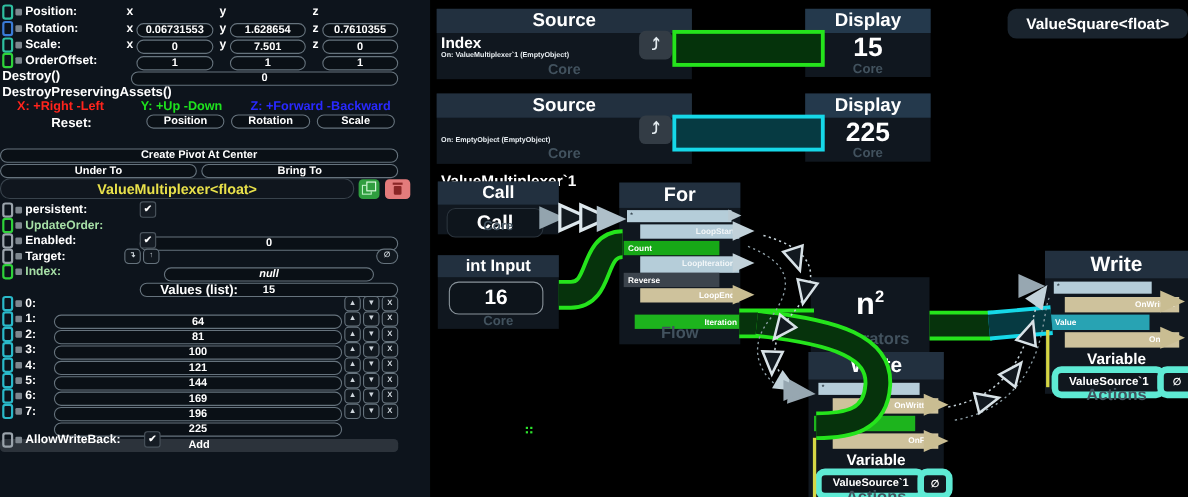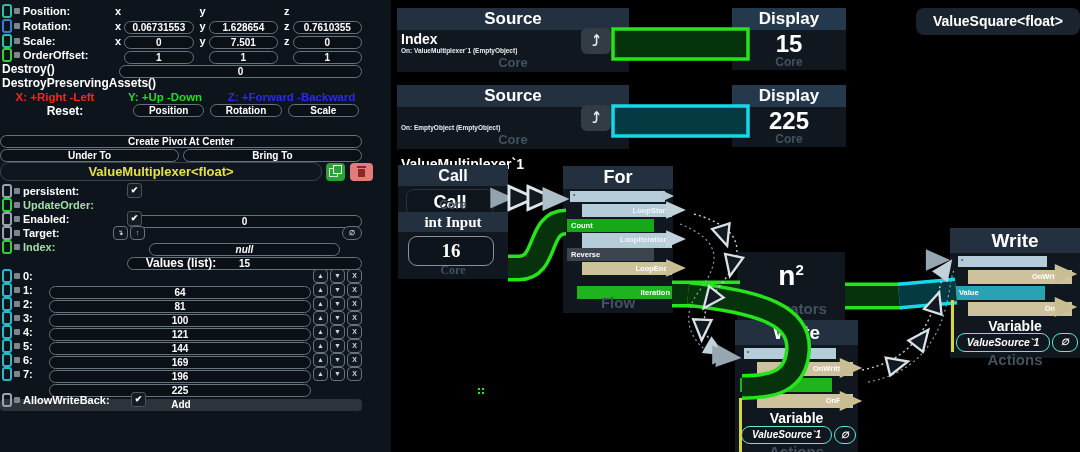--- a/index.html
+++ b/index.html
@@ -25,22 +25,22 @@
   .node{position:absolute;z-index:10;background:rgba(17,25,34,0.92);}
   .nhead{background:#22303f;color:#fff;font-weight:bold;text-align:center;}
   .nfoot{position:absolute;left:0;right:0;text-align:center;font-weight:bold;color:#42525e;}
   .bar{position:absolute;font-weight:bold;color:#fff;font-size:7.5px;line-height:13px;white-space:nowrap;overflow:hidden;}
   .bar.lb{background:#b5cdd9;color:#33424c;}
   .bar.tan{background:#cec29c;color:#fff;text-align:right;padding-right:4px;}
   .bar.grn{background:#17a817;color:#fff;padding-left:4px;}
   .bar.grnR{background:#1db41d;color:#fff;text-align:right;padding-right:4px;}
   .bar.drk{background:#3c444d;color:#fff;padding-left:4px;}
   .bar.cyn{background:#28a3b3;color:#fff;padding-left:4px;}
-  .vpill{position:absolute;background:#10171e;border:1px solid #5eead4;border-radius:9px;color:#fff;
-         font-weight:bold;text-align:center;font-style:italic;}
+  .vpill{position:absolute;background:#10171e;border:6px solid #5eead4;border-radius:9px;color:#fff;
+         font-weight:bold;text-align:center;}
   svg{position:absolute;left:0;top:0;z-index:20;pointer-events:none;}
 </style>
 </head>
 <body>
 
 <div id="stage">
 
   <div id="inspector">
 
     <div class="row" style="top:4px;left:2px;right:29px;">
@@ -285,21 +285,21 @@
   </div>
 
   <div style="position:absolute;left:916px;top:8px;width:164px;height:27px;background:#1a242e;border-radius:8px;color:#fff;font-weight:bold;font-size:14px;text-align:center;line-height:27px;z-index:10;">ValueSquare&lt;float&gt;</div>
 
   <div class="node" style="left:398px;top:165px;width:110px;height:48px;">
     <div class="nhead" style="height:21px;font-size:16px;line-height:21px;">Call</div>
     <div class="btn" style="position:absolute;left:8px;top:24px;width:86px;height:25px;background:#0e151c;border:1px solid #2b343d;border-radius:8px;color:#fff;font-weight:bold;font-size:18px;text-align:center;line-height:25px;">Call</div>
     <div class="nfoot" style="bottom:1px;font-size:12px;">Core</div>
   </div>
 
-  <div class="node" style="left:398px;top:212px;width:110px;height:67px;font-family:Liberation Serif, serif;">
+  <div class="node" style="left:398px;top:232px;width:110px;height:67px;">
     <div class="nhead" style="height:20px;font-size:15px;line-height:20px;">int Input</div>
     <div class="btn" style="position:absolute;left:10px;top:24px;width:84px;height:28px;background:#0d141b;border:1.5px solid #89939b;border-radius:9px;color:#fff;font-weight:bold;font-size:19px;text-align:center;line-height:28px;">16</div>
     <div class="nfoot" style="bottom:1px;font-size:12px;">Core</div>
   </div>
 
   <div class="node" style="left:563px;top:166px;width:110px;height:147px;">
     <div class="nhead" style="height:23px;font-size:18px;line-height:23px;">For</div>
     <div class="bar lb" style="left:7px;top:25px;width:92px;height:11px;line-height:11px;padding-left:3px;font-size:6px;">*</div>
     <div class="bar lb" style="left:19px;top:38px;width:86px;height:13px;text-align:right;padding-right:4px;color:#f2f6f8;">LoopStart</div>
     <div class="bar grn" style="left:4px;top:53px;width:83px;height:13px;">Count</div>

